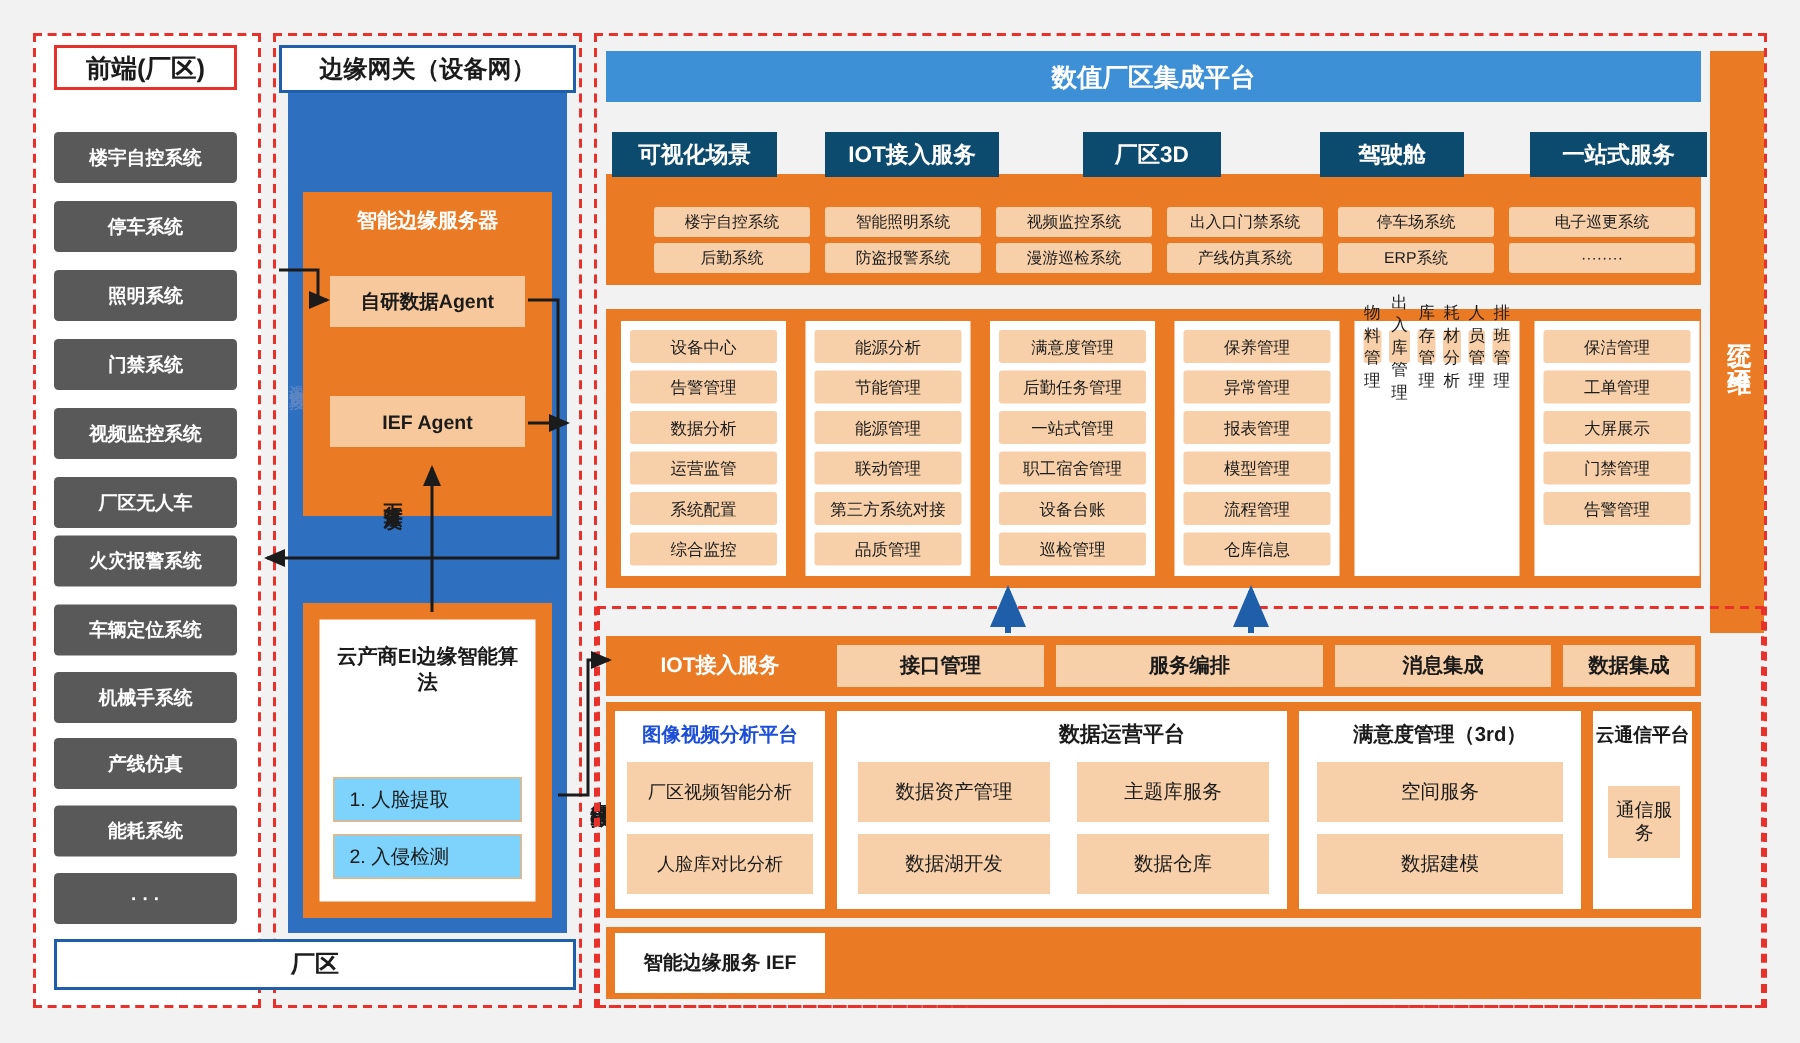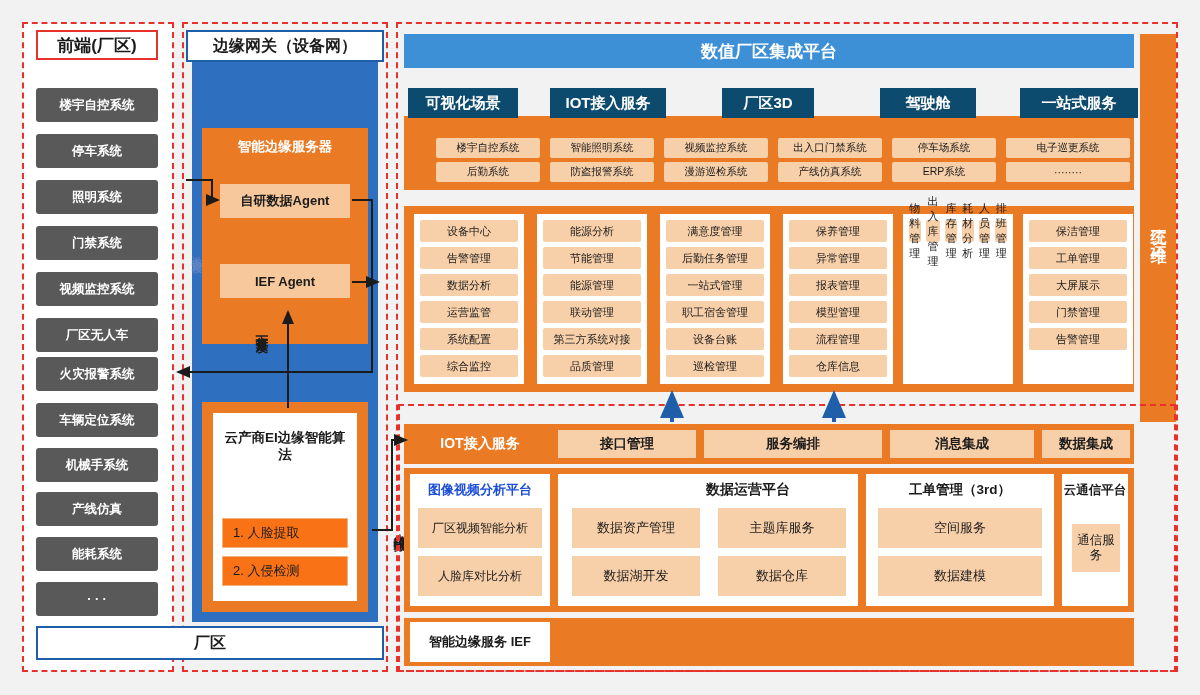--- a/index.html
+++ b/index.html
@@ -19,21 +19,21 @@
   #gw-dash{left:182px;top:22px;width:206px;height:650px;border:2px dashed #e8312a;}
   #gw-title{left:186px;top:30px;width:198px;height:32px;background:#fff;border:2px solid #1f5fa9;color:#1b1b1b;font-size:16px;font-weight:bold;}
   #gw-blue{left:192px;top:62px;width:186px;height:560px;background:#2f6fc0;}
   #gw-inner1{left:202px;top:128px;width:166px;height:216px;background:#ea7a23;}
   #gw-inner1-title{left:202px;top:136px;width:166px;height:22px;color:#fff;font-size:13.5px;font-weight:bold;}
   #gw-agent1{left:220px;top:184px;width:130px;height:34px;background:#f6c89b;color:#1b1b1b;font-size:13px;font-weight:bold;}
   #gw-agent2{left:220px;top:264px;width:130px;height:34px;background:#f6c89b;color:#1b1b1b;font-size:13px;font-weight:bold;}
   #gw-inner2{left:202px;top:402px;width:166px;height:210px;background:#ea7a23;}
   #gw-alg{left:212px;top:412px;width:146px;height:190px;background:#fff;border:1px solid #ea7a23;}
   #gw-alg-title{left:218px;top:420px;width:134px;height:52px;color:#1b1b1b;font-size:13.5px;font-weight:bold;line-height:17px;}
-  .gw-alg-item{left:222px;width:126px;height:30px;background:#f97316;border:1px solid #f0b37e;color:#1b1b1b;font-size:13px;}
+  .gw-alg-item{left:222px;width:126px;height:30px;background:#7dd3fc;border:1px solid #f0b37e;color:#1b1b1b;font-size:13px;}
   #gw-factory{left:36px;top:626px;width:348px;height:34px;background:#fff;border:2px solid #1f5fa9;color:#1b1b1b;font-size:16px;font-weight:bold;}
 
   
   #gw-vlabel{left:188px;top:248px;width:16px;height:110px;color:#5d86c4;font-size:11px;writing-mode:vertical-rl;text-orientation:upright;letter-spacing:1px;}
   #down-label{left:252px;top:326px;width:18px;height:86px;color:#1b1b1b;font-size:12.5px;font-weight:bold;writing-mode:vertical-rl;text-orientation:upright;letter-spacing:1px;}
   #up-label{left:390px;top:524px;width:18px;height:110px;color:#1b1b1b;font-size:12.5px;font-weight:bold;writing-mode:vertical-rl;text-orientation:upright;letter-spacing:1px;}
 
   
   #plat-dash{left:396px;top:22px;width:782px;height:650px;border:2px dashed #e8312a;}
 
@@ -242,21 +242,21 @@
   <div class="abs ctr img-cell" style="top:556px">人脸库对比分析</div>
 
   <div class="abs" id="data-col"></div>
   <div class="abs ctr" id="data-col-title">数据运营平台</div>
   <div class="abs ctr data-cell" style="left:572px;top:508px">数据资产管理</div>
   <div class="abs ctr data-cell" style="left:718px;top:508px">主题库服务</div>
   <div class="abs ctr data-cell" style="left:572px;top:556px">数据湖开发</div>
   <div class="abs ctr data-cell" style="left:718px;top:556px">数据仓库</div>
 
   <div class="abs" id="space-col"></div>
-  <div class="abs ctr" id="space-col-title">工单管理（3rd）</div>
+  <div class="abs ctr" id="space-col-title">满意度管理（3rd）</div>
   <div class="abs ctr space-cell" style="top:508px">空间服务</div>
   <div class="abs ctr space-cell" style="top:556px">数据建模</div>
 
   <div class="abs" id="comm-col"></div>
   <div class="abs ctr" id="comm-col-title">云通信平台</div>
   <div class="abs ctr" id="comm-cell">通信服务</div>
 
   <div class="abs" id="bot-band"></div>
   <div class="abs ctr" id="ief-cell">智能边缘服务 IEF</div>
 

